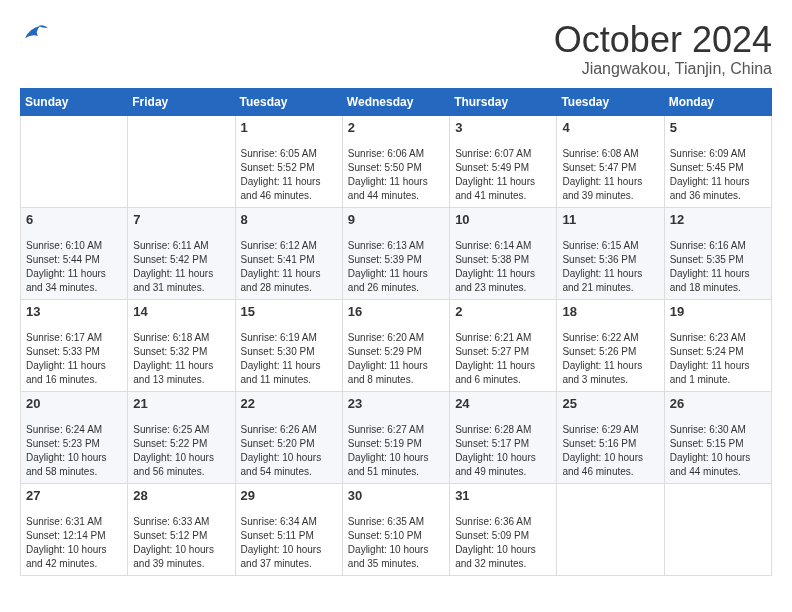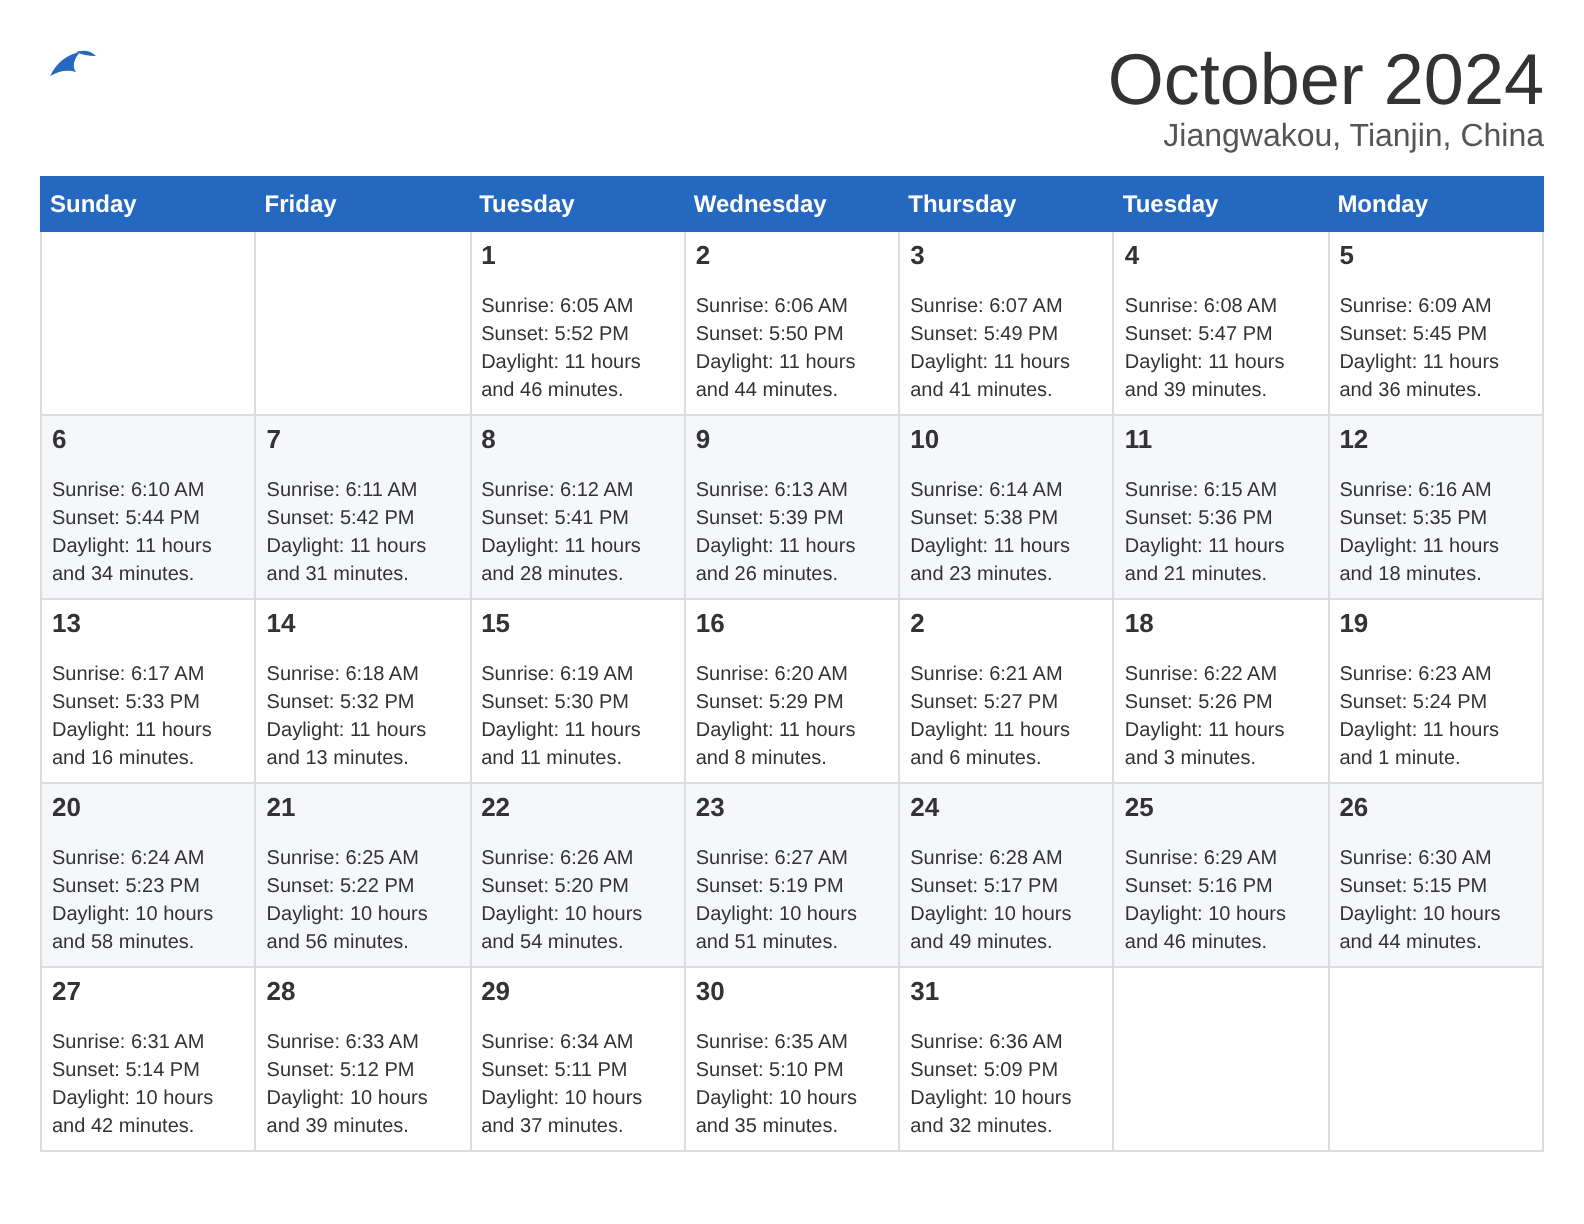--- a/index.html
+++ b/index.html
@@ -314,21 +314,21 @@
           <div class="day-info">Sunrise: 6:30 AM
 Sunset: 5:15 PM
 Daylight: 10 hours
 and 44 minutes.</div>
         </td>
       </tr>
       <tr>
         <td>
           <span class="day-number">27</span>
           <div class="day-info">Sunrise: 6:31 AM
-Sunset: 5:14 PM
+Sunset: 12:14 PM
 Daylight: 10 hours
 and 42 minutes.</div>
         </td>
         <td>
           <span class="day-number">28</span>
           <div class="day-info">Sunrise: 6:33 AM
 Sunset: 5:12 PM
 Daylight: 10 hours
 and 39 minutes.</div>
         </td>

